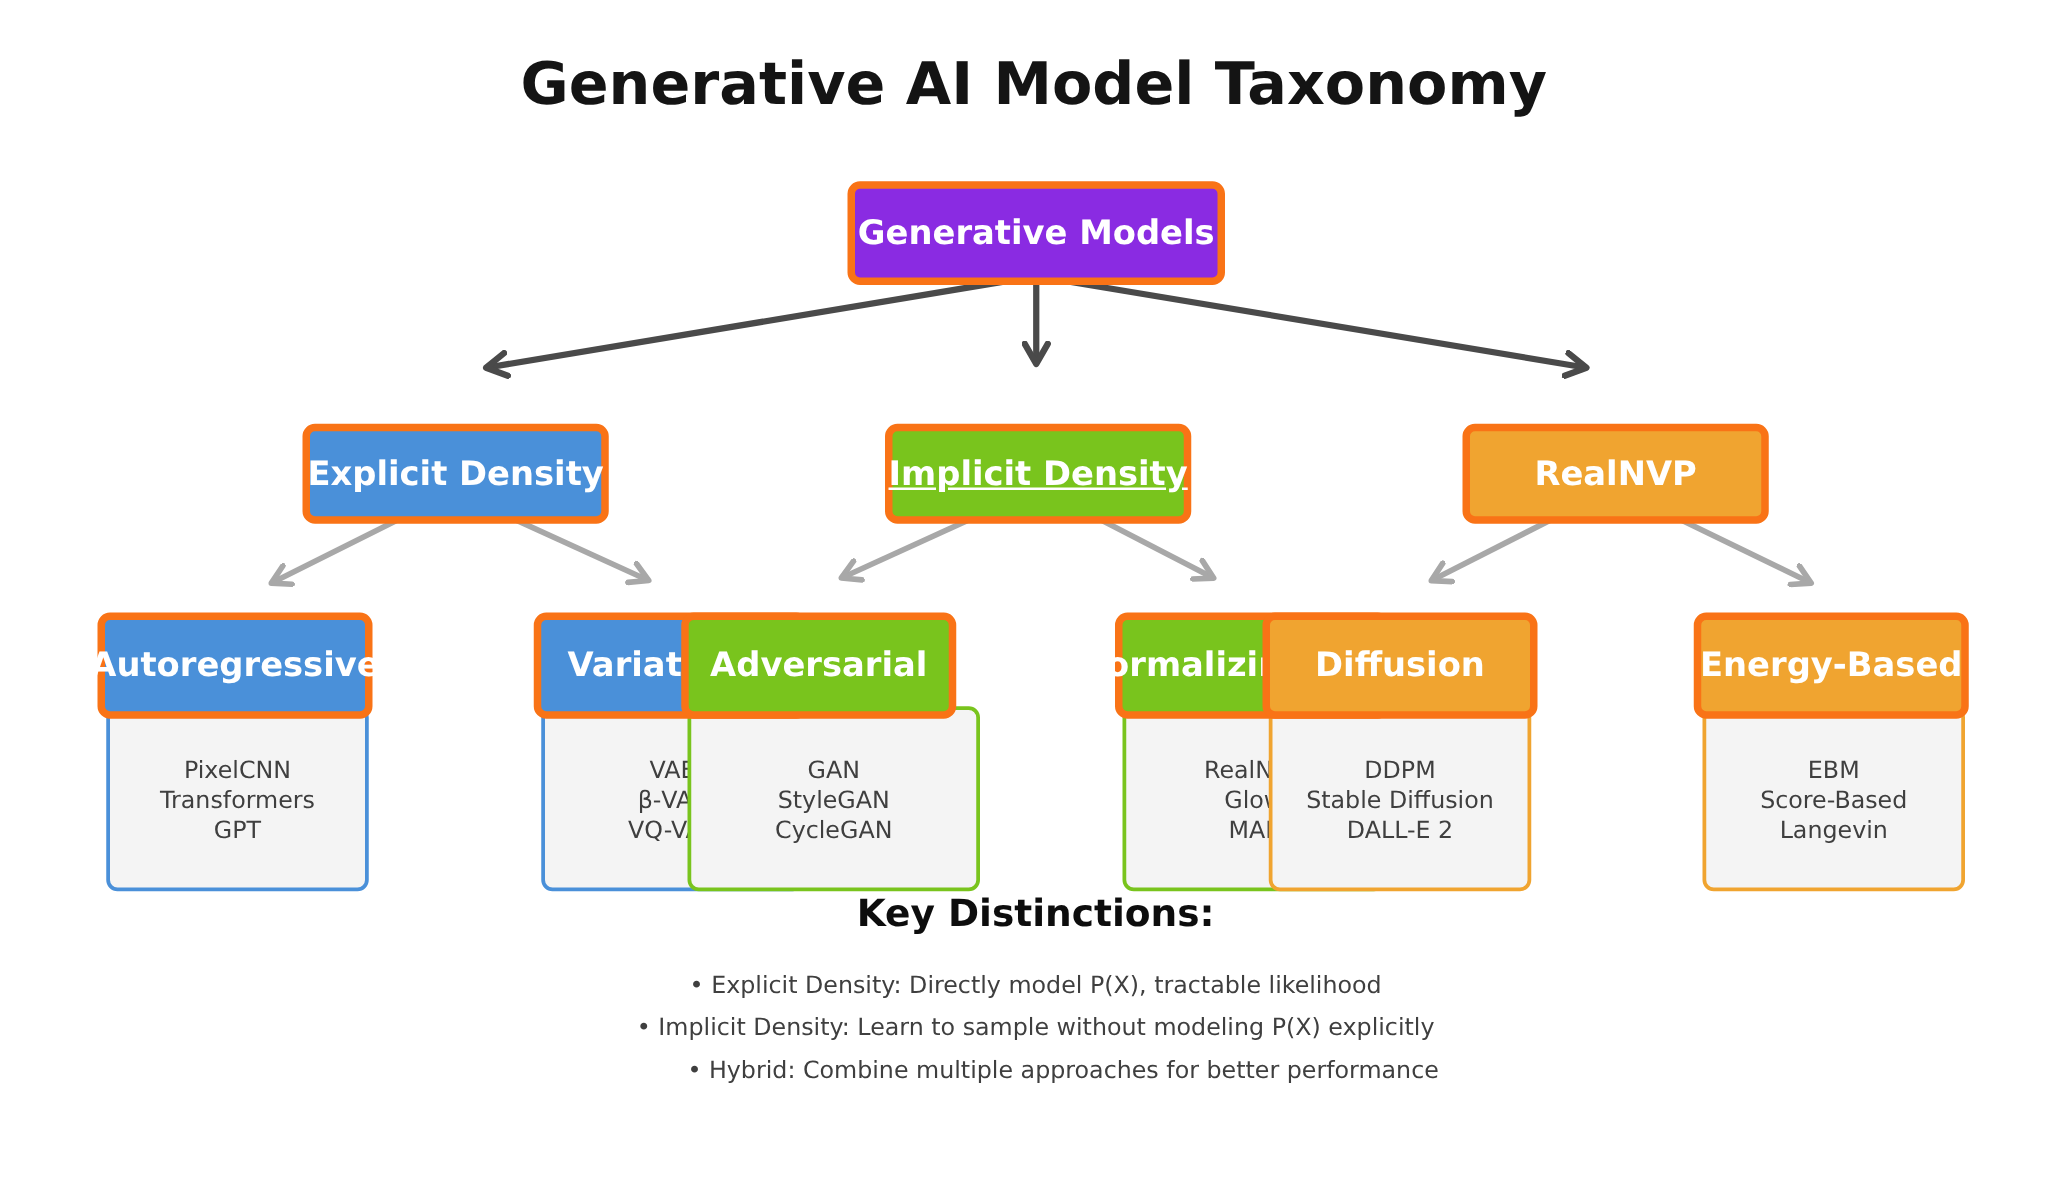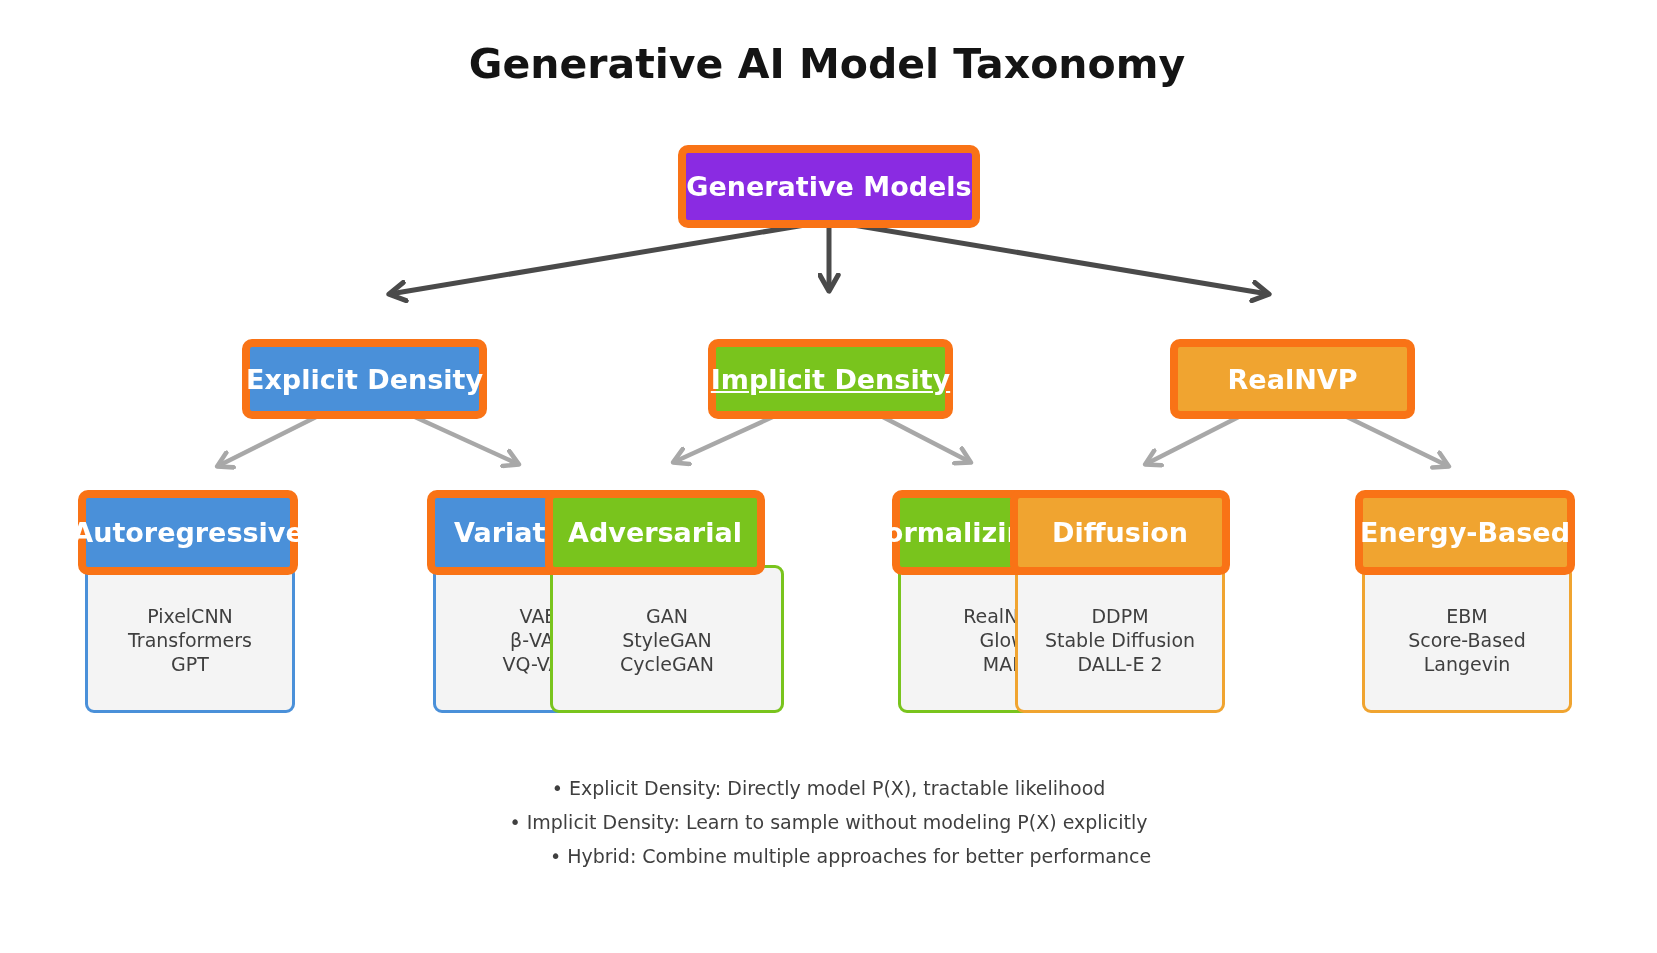--- a/index.html
+++ b/index.html
@@ -1,21 +1,21 @@
 <!DOCTYPE html>
 <html><head>
 <meta charset="utf-8">
 <style>
   html,body{margin:0;padding:0;background:#ffffff;}
   body{font-family:"DejaVu Sans","Liberation Sans",sans-serif;}
   #canvas{position:relative;width:1657px;height:953px;background:#fff;overflow:hidden;}
   #edges{position:absolute;left:0;top:0;}
   .node{
     position:absolute;
-    border:8px solid #f97316;
+    border:6px solid #f97316;
     border-radius:10px;
     display:flex;align-items:center;justify-content:center;
     color:#ffffff;font-weight:bold;
     white-space:nowrap;
     box-sizing:border-box;
   }
   .node .lbl{white-space:nowrap;}
   .root-node{font-size:27px;}
   .l2-node{font-size:27px;margin-top:21px;}
   .leaf-node{font-size:27px;}
@@ -26,21 +26,21 @@
     border-radius:9px;
     box-sizing:border-box;
     text-align:center;
     color:#3f3f3f;
     font-size:19px;
     padding-top:36px;
   }
   .content-box .line{line-height:24px;white-space:nowrap;}
   .page-title{
     position:absolute;left:0;right:3px;top:40px;
-    text-align:center;font-size:41px;font-weight:bold;color:#141414;
+    text-align:center;font-size:47px;font-weight:bold;color:#141414;
   }
   .key-heading{
     position:absolute;left:0;right:0;top:714px;
     text-align:center;font-size:30px;font-weight:bold;color:#0d0d0d;
   }
   .bullet{
     position:absolute;left:0;right:0;
     text-align:center;font-size:19px;color:#3f3f3f;line-height:24px;
   }
 </style>
@@ -138,17 +138,18 @@
     <span class="lbl">Normalizing Flows</span>
   </div>
   <div class="node leaf-node" style="left: 1010px; top: 490px; width: 220px; height: 85px; background-color: rgb(240, 164, 48);">
     <span class="lbl">Diffusion</span>
   </div>
 
   <div class="node leaf-node" style="left: 1355px; top: 490px; width: 220px; height: 85px; background-color: rgb(240, 164, 48);">
     <span class="lbl">Energy-Based</span>
   </div>
 
+  <div class="key-heading">Key Distinctions:</div>
   <div class="bullet" style="top:776px;">• Explicit Density: Directly model P(X), tractable likelihood</div>
   <div class="bullet" style="top:810px;">• Implicit Density: Learn to sample without modeling P(X) explicitly</div>
   <div class="bullet" style="top:844px;padding-left:44px;">• Hybrid: Combine multiple approaches for better performance</div>
 
 </div>
 
 </body></html>

